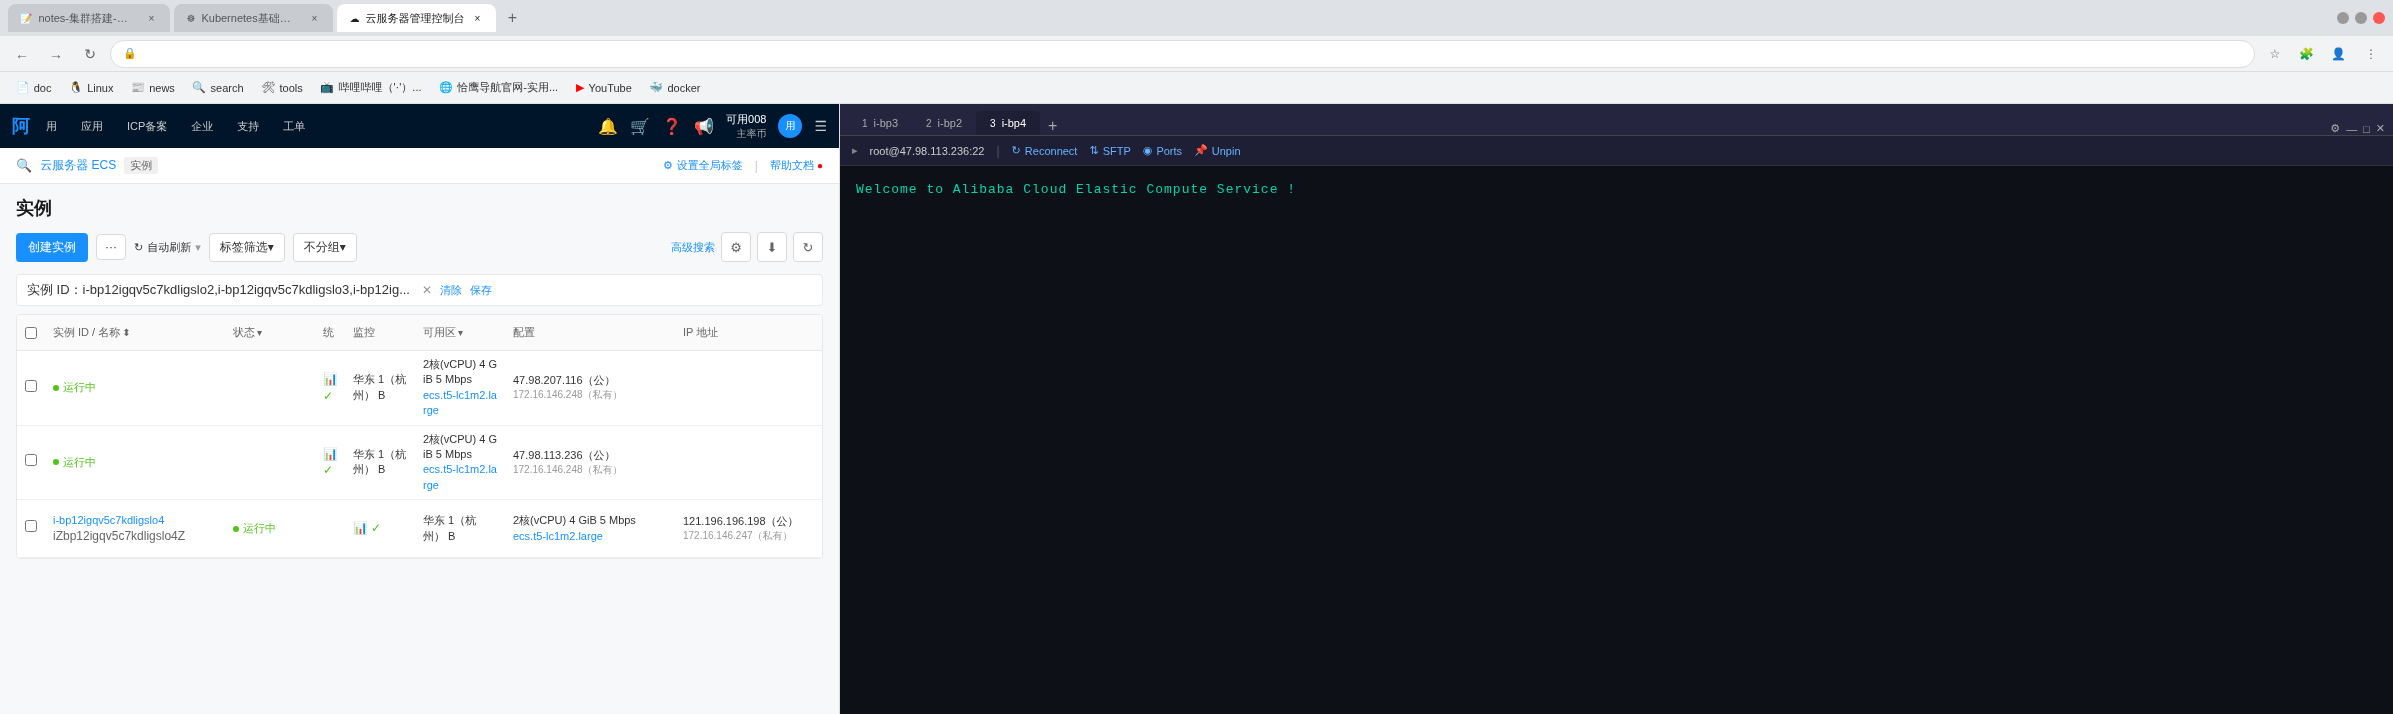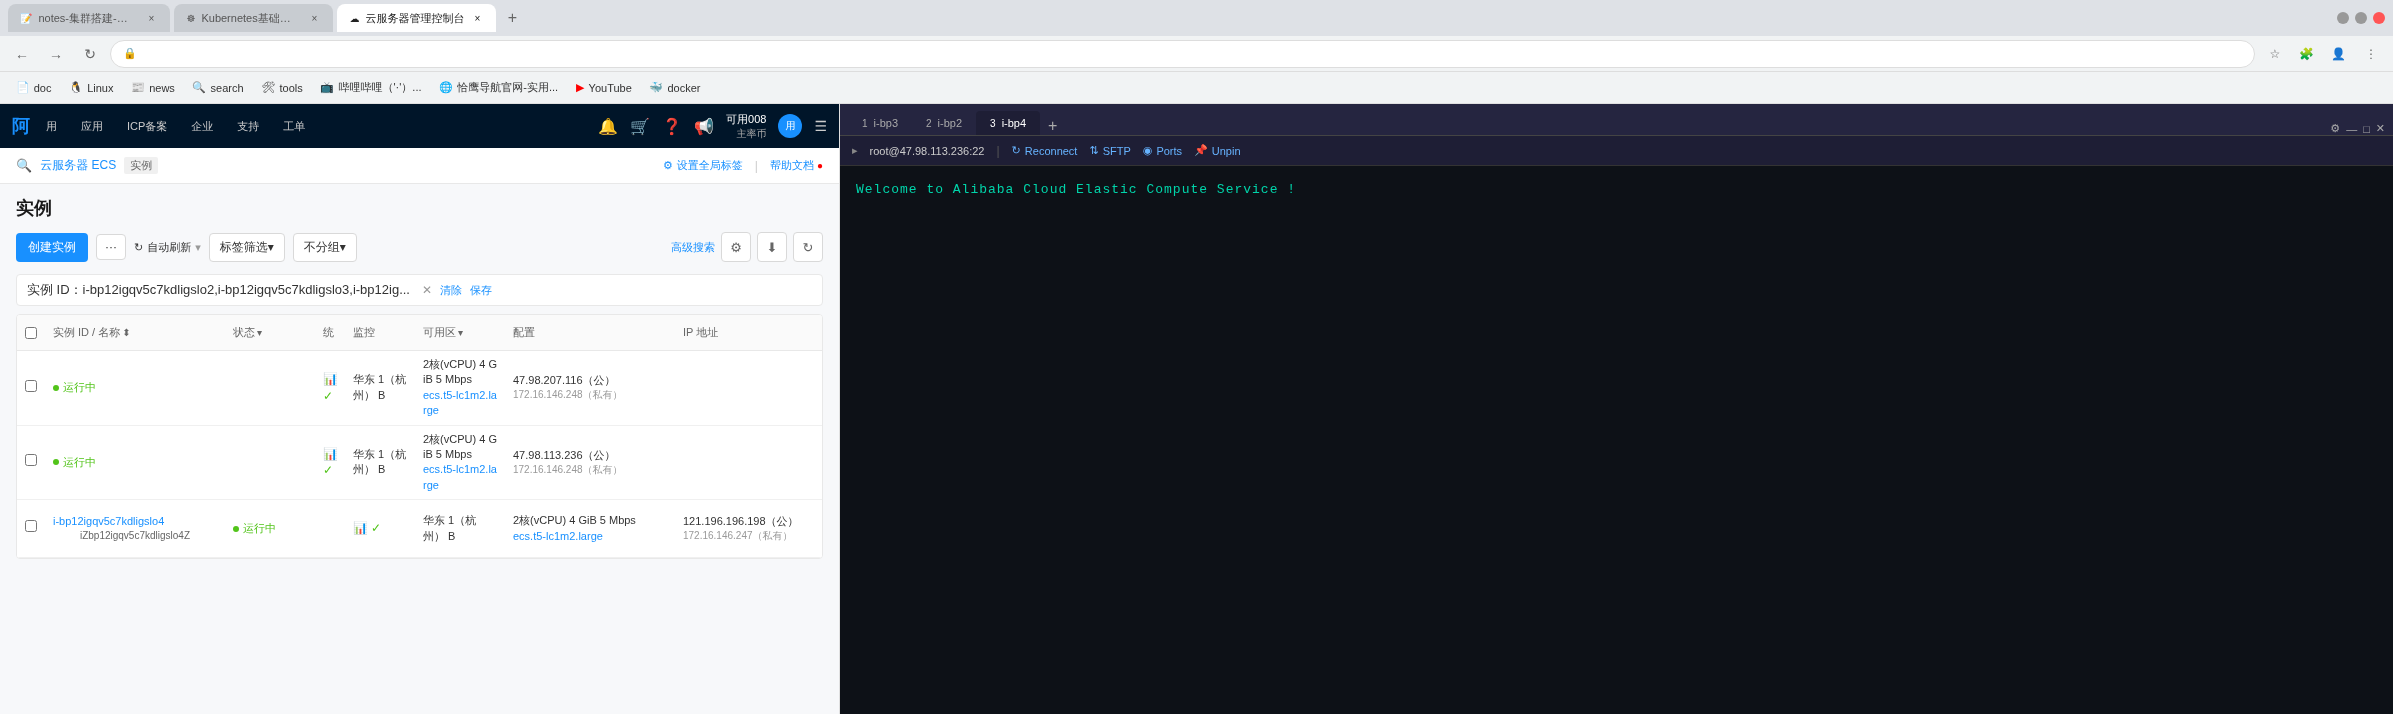--- a/index.html
+++ b/index.html
@@ -354,21 +354,21 @@
           </div>
 
         </div>
 
         <div class="table-row">
           <div class="td">
             <input type="checkbox" style="width: 12px; height: 12px;">
           </div>
           <div class="td">
             <div class="instance-name">i-bp12igqv5c7kdligslo4</div>
-            <div style="font-size:10px; color:#666;text-align:center;">iZbp12igqv5c7kdligslo4Z</div>
+            <div style="font-size:12px; color:#666;">iZbp12igqv5c7kdligslo4Z</div>
           </div>
           <div class="td">
             <div class="status-running">
               <span class="status-dot"></span>
               <span>运行中</span>
             </div>
           </div>
           <div class="td">
             <span class="orange-dot"></span>
           </div>

